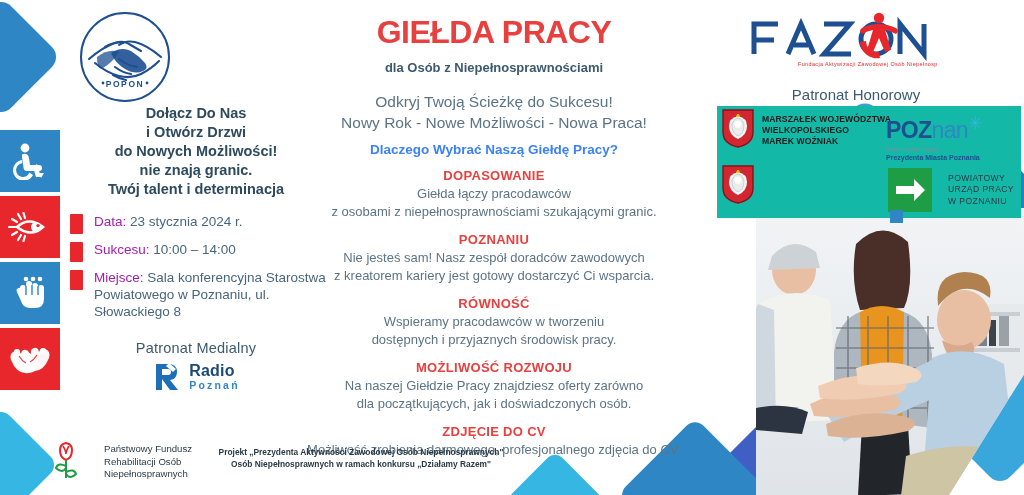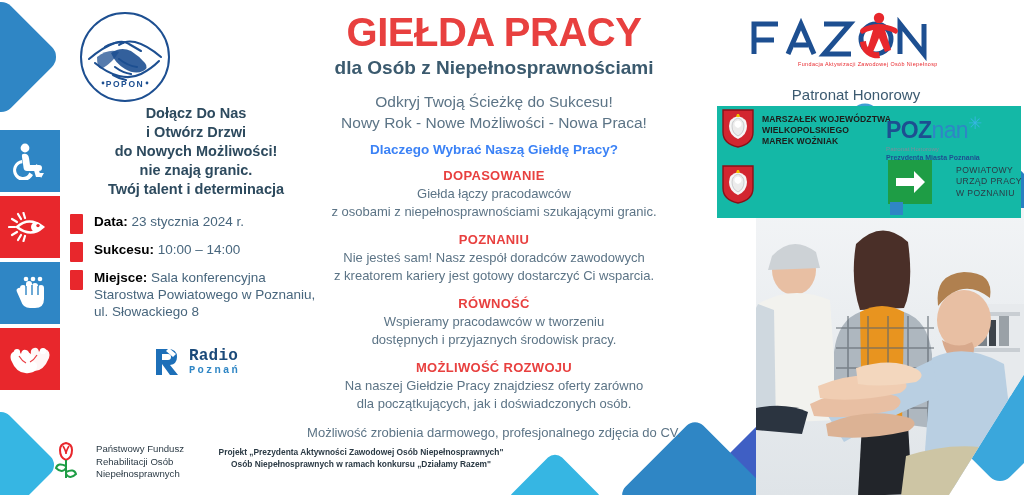--- a/index.html
+++ b/index.html
@@ -41,33 +41,33 @@
 
   
   #popon{position:absolute;left:75px;top:7px;width:100px;height:100px;}
 
   
   #left-col{position:absolute;left:66px;top:104px;width:260px;text-align:center;color:#33475b;}
   #join-text{font-size:14.5px;line-height:19px;font-weight:700;color:#2d4a5e;}
   #details{margin-top:14px;text-align:left;padding-left:28px;}
   .detail-row{position:relative;margin-bottom:11px;font-size:13.5px;line-height:17px;color:#48667d;}
   .detail-row .bullet{position:absolute;left:-24px;top:1px;width:13px;height:20px;background:#e8272c;border-radius:1px;}
-  .detail-row b{color:#000000;font-weight:700;}
+  .detail-row b{color:#a21caf;font-weight:400;}
 
   #patronat-medialny{margin-top:20px;font-size:14.5px;color:#3c5a70;letter-spacing:.2px;}
-  #radio-logo{margin-top:27px;display:flex;align-items:center;justify-content:center;gap:7px;font-family:Liberation Mono, monospace;}
+  #radio-logo{margin-top:6px;display:flex;align-items:center;justify-content:center;gap:7px;}
   #radio-logo .rp-mark{width:30px;height:30px;position:relative;}
   #radio-logo .rp-text{text-align:left;line-height:1;}
   #radio-logo .rp-text .r1{font-size:16px;font-weight:700;color:#1b4a7a;letter-spacing:.2px;}
   #radio-logo .rp-text .r2{font-size:10.5px;font-weight:700;color:#2f86c5;letter-spacing:2.2px;margin-top:1px;}
 
   
   #center{position:absolute;left:288px;top:10px;width:412px;text-align:center;}
-  #main-title{font-size:40px;font-weight:800;color:#e8403f;letter-spacing:-0.5px;line-height:44px;margin:0;}
-  #sub-title{font-size:19px;font-weight:700;color:#3b5a6e;margin-top:2px;line-height:23px;}
+  #main-title{font-size:32px;font-weight:800;color:#e8403f;letter-spacing:-0.5px;line-height:44px;margin:0;}
+  #sub-title{font-size:13px;font-weight:700;color:#3b5a6e;margin-top:2px;line-height:23px;}
   #tagline{margin-top:12px;font-size:15.5px;color:#5c7486;line-height:21px;}
   #question{margin-top:9px;font-size:13.5px;font-weight:700;color:#3b82f6;}
   .sect{margin-top:11px;}
   .sect-h{font-size:13px;font-weight:700;color:#e8403f;letter-spacing:.3px;}
   .sect-b{font-size:13px;color:#5c7486;line-height:18px;margin-top:2px;}
 
   
   #fazon{position:absolute;left:748px;top:8px;width:190px;height:62px;}
   #patronat-honorowy{position:absolute;left:706px;top:86px;width:300px;text-align:center;
     font-size:15px;color:#3c5a70;}
@@ -76,27 +76,27 @@
   .honor-txt{font-size:8.6px;font-weight:700;color:#1d1d1b;line-height:11px;letter-spacing:.1px;}
   .honor-txt.reg{font-weight:700;font-size:9.4px;line-height:12px;}
 
   #poznan-logo{position:absolute;left:886px;top:112px;width:120px;}
   #poznan-logo .pz{font-size:23px;font-weight:700;color:#1d4f91;letter-spacing:-0.6px;line-height:24px;}
   #poznan-logo .pz .nan{color:#2f86c5;font-weight:400;}
   #poznan-logo .star{color:#36b6e3;font-size:17px;vertical-align:super;}
   #poznan-logo .pl1{font-size:6.2px;color:#7d8e9c;margin-top:3px;line-height:8px;}
   #poznan-logo .pl2{font-size:7px;color:#1d4f91;font-weight:700;line-height:9px;}
 
-  #pup-logo{position:absolute;left:888px;top:160px;display:flex;align-items:center;gap:24px;}
+  #pup-logo{position:absolute;left:888px;top:168px;display:flex;align-items:center;gap:16px;}
   #pup-logo .arrowbox{width:44px;height:44px;background:#1e9d45;position:relative;}
   #pup-logo .arrowbox .corner{position:absolute;left:2px;bottom:-11px;width:13px;height:13px;background:#2f86c5;}
   #pup-logo .ptxt{font-size:8.6px;color:#2b3a45;line-height:11.5px;letter-spacing:.4px;}
 
   
-  #pfron{position:absolute;left:50px;top:440px;display:flex;align-items:center;gap:12px;justify-content:flex-end;}
+  #pfron{position:absolute;left:50px;top:440px;display:flex;align-items:center;gap:20px;justify-content:flex-end;}
   #pfron .pf-txt{font-size:9.6px;color:#2b3a45;line-height:12.5px;}
   #project-note{position:absolute;left:196px;top:447px;width:330px;text-align:center;
     font-size:8.4px;color:#2b3a45;line-height:11.6px;font-weight:700;}
 </style>
 </head>
 <body>
 
 <div id="poster">
 
   <div class="deco diamond d-topleft"></div>
@@ -260,20 +260,21 @@
       <div class="detail-row">
         <span class="bullet"></span>
         <b>Sukcesu:</b><span> 10:00 – 14:00</span>
       </div>
       <div class="detail-row">
         <span class="bullet"></span>
         <b>Miejsce:</b><span> Sala konferencyjna Starostwa Powiatowego w Poznaniu, ul. Słowackiego 8</span>
       </div>
     </div>
 
+    <div id="patronat-medialny">Patronat Medialny</div>
 
     <div id="radio-logo">
       <span class="rp-mark">
         <svg width="30" height="30" viewBox="0 0 30 30" aria-hidden="true">
           <path d="M4 2 h12 q9 0 9 8 q0 7 -7 8 l8 10 h-8 l-8 -11 v11 h-6z" fill="#1d6fb8"></path>
           <path d="M10 7 h6 q3 0 3 3 t-3 3 h-6z" fill="#fff"></path>
           <path d="M17 1 l7 6 -3 3 -7 -6z" fill="#fff"></path>
         </svg>
       </span>
       <span class="rp-text">
@@ -320,20 +321,21 @@
 
     <div class="sect">
       <div class="sect-h">MOŻLIWOŚĆ ROZWOJU</div>
       <div class="sect-b">
         <div>Na naszej Giełdzie Pracy znajdziesz oferty zarówno</div>
         <div>dla początkujących, jak i doświadczonych osób.</div>
       </div>
     </div>
 
     <div class="sect">
+      <div class="sect-h">ZDJĘCIE DO CV</div>
       <div class="sect-b">
         <div>Możliwość zrobienia darmowego, profesjonalnego zdjęcia do CV.</div>
       </div>
     </div>
   </div>
 
   <div id="fazon">
     <svg width="190" height="62" viewBox="0 0 190 62" aria-hidden="true">
       <g fill="none" stroke="#1d4f91" stroke-width="5">
         <path d="M6 46 v-30 h24"></path>

